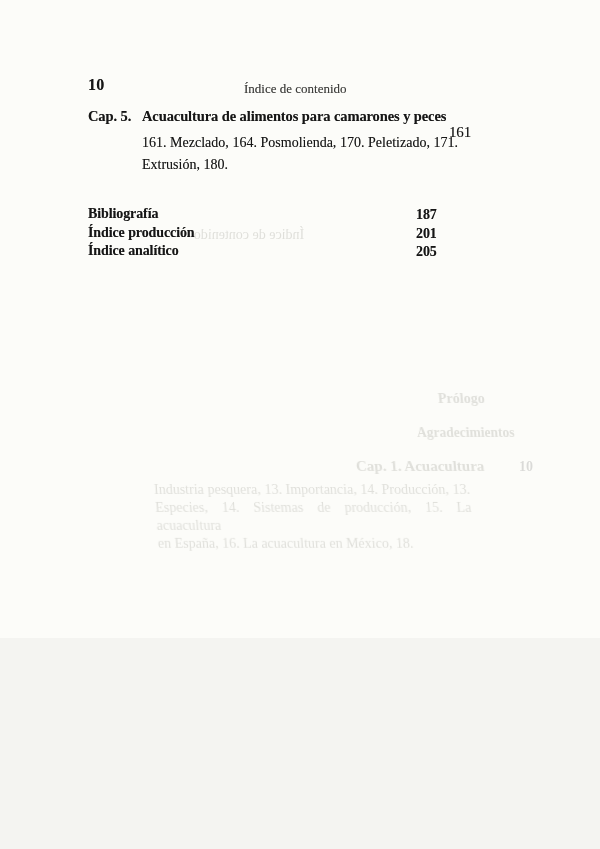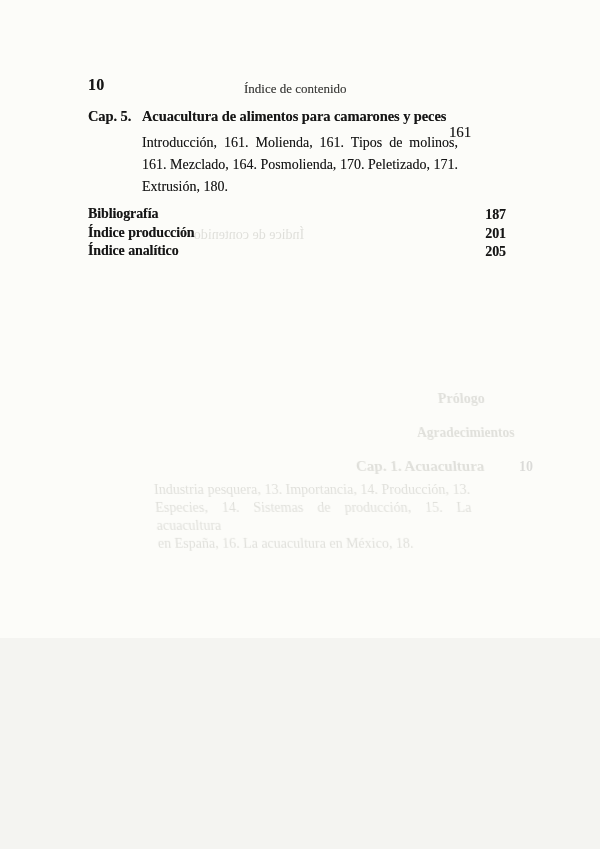--- a/index.html
+++ b/index.html
@@ -44,21 +44,21 @@
   }
   .detail-line{text-align:justify;text-align-last:justify;}
   .detail-line.last{text-align-last:left;}
   .bm-row{
     position:absolute;left:88px;width:412px;height:19px;
     font-size:14px;font-weight:700;letter-spacing:-.1px;
     text-shadow:0 0 .4px rgba(0,0,0,.4);
   }
   .bm-0{top:206px;} .bm-1{top:225px;} .bm-2{top:243px;}
   .bm-label{position:absolute;left:0;top:0;white-space:nowrap;}
-  .bm-page{position:absolute;left:358px;top:1px;width:60px;text-align:right;}
+  .bm-page{position:absolute;left:328px;top:1px;width:60px;}
   
   .ghost{
     position:absolute;color:#8f8f85;opacity:.26;
     filter:blur(.5px);white-space:nowrap;
   }
   .ghost-header{
     left:193px;top:227px;width:112px;font-size:14px;
     transform:scaleX(-1);text-align:center;white-space:nowrap;
   }
   .ghost-bold{font-weight:700;transform:skewX(5deg);}
@@ -85,21 +85,20 @@
 
   <div class="running-head">Índice de contenido</div>
 
   <div class="chapter-row">
     <span class="chapter-label">Cap. 5.</span>
     <span class="chapter-title">Acuacultura de alimentos para camarones y peces</span>
     <span class="pagenum-col">161</span>
   </div>
 
   <div class="chapter-details">
-    <div class="detail-line">Introducción, 161. Molienda, 161. Tipos de molinos,</div>
     <div class="detail-line">161. Mezclado, 164. Posmolienda, 170. Peletizado, 171.</div>
     <div class="detail-line last">Extrusión, 180.</div>
   </div>
 
   <div class="bm-row bm-0">
     <span class="bm-label">Bibliografía</span>
     <span class="bm-page">187</span>
   </div>
   <div class="bm-row bm-1">
     <span class="bm-label">Índice producción</span>

